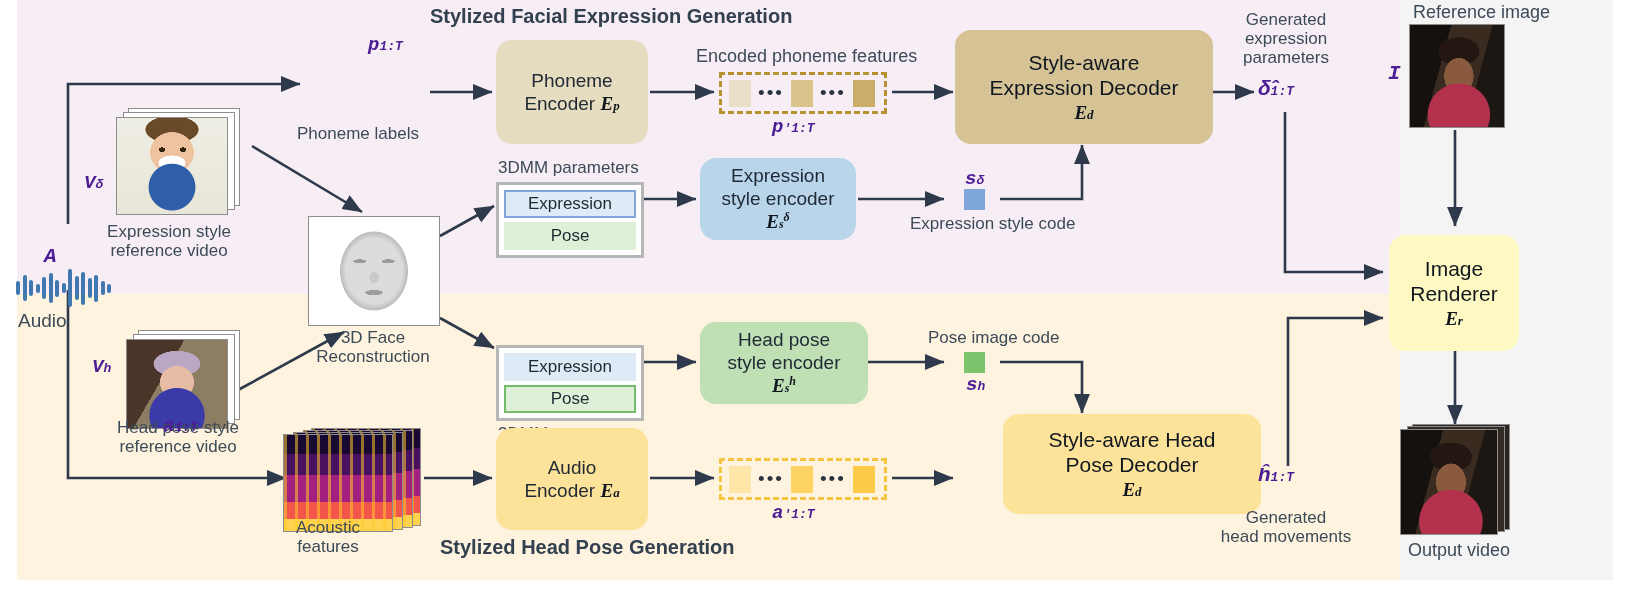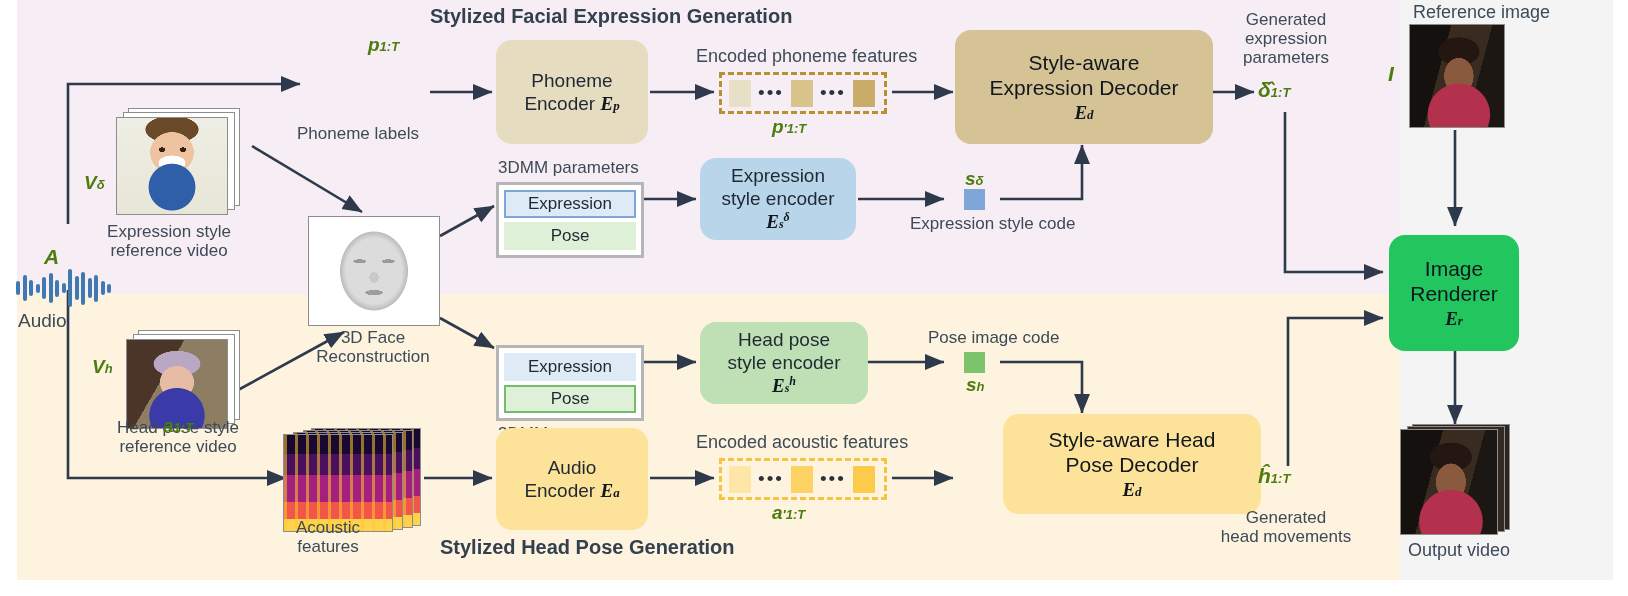--- a/index.html
+++ b/index.html
@@ -12,22 +12,22 @@
   #panel-expression{left:17px;top:0px;width:1383px;height:294px;background:#f6eef4;}
   #panel-pose{left:17px;top:294px;width:1383px;height:286px;background:#fdf3de;}
   #panel-render{left:1400px;top:0px;width:213px;height:580px;background:#f4f4f5;}
 
   
   .sec-title{font-weight:bold;font-size:20px;color:#33404f;white-space:nowrap;}
 
   
   .lbl{font-size:17px;color:#3d4a58;line-height:1.12;white-space:nowrap;}
   .lbl.c{text-align:center;}
-  .math{font-family:Liberation Sans, sans-serif;font-style:italic;font-weight:bold;
-        font-size:19px;color:#4d7c0f;white-space:nowrap;}
+  .math{font-family:Liberation Mono, monospace;font-style:italic;font-weight:bold;
+        font-size:19px;color:#4c1d95;white-space:nowrap;}
   .math .sub{font-size:13px;font-style:italic;}
   .math .subu{font-size:13px;font-style:italic;font-weight:bold;}
 
   
   .mod{border-radius:16px;display:flex;flex-direction:column;align-items:center;
        justify-content:center;text-align:center;line-height:1.22;}
   .mod .t{font-size:19px;color:#1f2933;white-space:nowrap;}
   .mod .t.big{font-size:21px;color:#10171f;}
   .mod .m{font-family:"Liberation Serif",serif;font-style:italic;font-weight:bold;font-size:19px;color:#10171f;}
 
@@ -302,21 +302,20 @@
   </div>
 
   <div class="abs mod" style="left:496px;top:428px;width:152px;height:102px;background:#fde29a;">
     <div class="t">Audio</div>
     <div class="t">
       <span>Encoder</span>
       <span class="m" style="font-size:19px;">E<span style="font-size:13px;">a</span></span>
     </div>
   </div>
 
-  <div class="abs lbl" style="left:696px;top:432px;font-size:18px;">Encoded acoustic features</div>
   <div class="abs strip" style="left:719px;top:458px;width:168px;height:42px;border-color:#f5c542;">
     <span class="tok" style="background:#fde6a8;"></span>
     <span class="dots">•••</span>
     <span class="tok" style="background:#fdd464;"></span>
     <span class="dots">•••</span>
     <span class="tok" style="background:#fdca4a;"></span>
   </div>
   <div class="abs math" style="left:772px;top:502px;">a<span style="font-size:13px;">′</span><span class="subu">1:T</span></div>
 
   <div class="abs mod" style="left:700px;top:322px;width:168px;height:82px;background:#bfdfb5;">
@@ -340,21 +339,21 @@
     <div>Generated</div>
     <div>head movements</div>
   </div>
 
   <div class="abs lbl" style="left:1413px;top:2px;font-size:18px;">Reference image</div>
   <div class="abs thumb" style="left:1409px;top:24px;width:94px;height:102px;">
     <div class="face-c"></div>
   </div>
   <div class="abs math" style="left:1388px;top:62px;font-size:21px;">I</div>
 
-  <div class="abs mod" style="left:1389px;top:235px;width:130px;height:116px;background:#22c55e;">
+  <div class="abs mod" style="left:1389px;top:235px;width:130px;height:116px;background:#fef9c3;">
     <div class="t big">Image</div>
     <div class="t big">Renderer</div>
     <div class="m">E<span style="font-size:13px;">r</span></div>
   </div>
 
   <div class="stack" style="left:1400px;top:424px;width:116px;height:110px;">
     <div class="f" style="left:12px;top:0px;width:96px;height:104px;background:#2b2420;"></div>
     <div class="f" style="left:7px;top:2px;width:96px;height:104px;background:#332a24;"></div>
     <div class="thumb" style="left:0px;top:5px;width:96px;height:104px;">
       <div class="face-c"></div>

